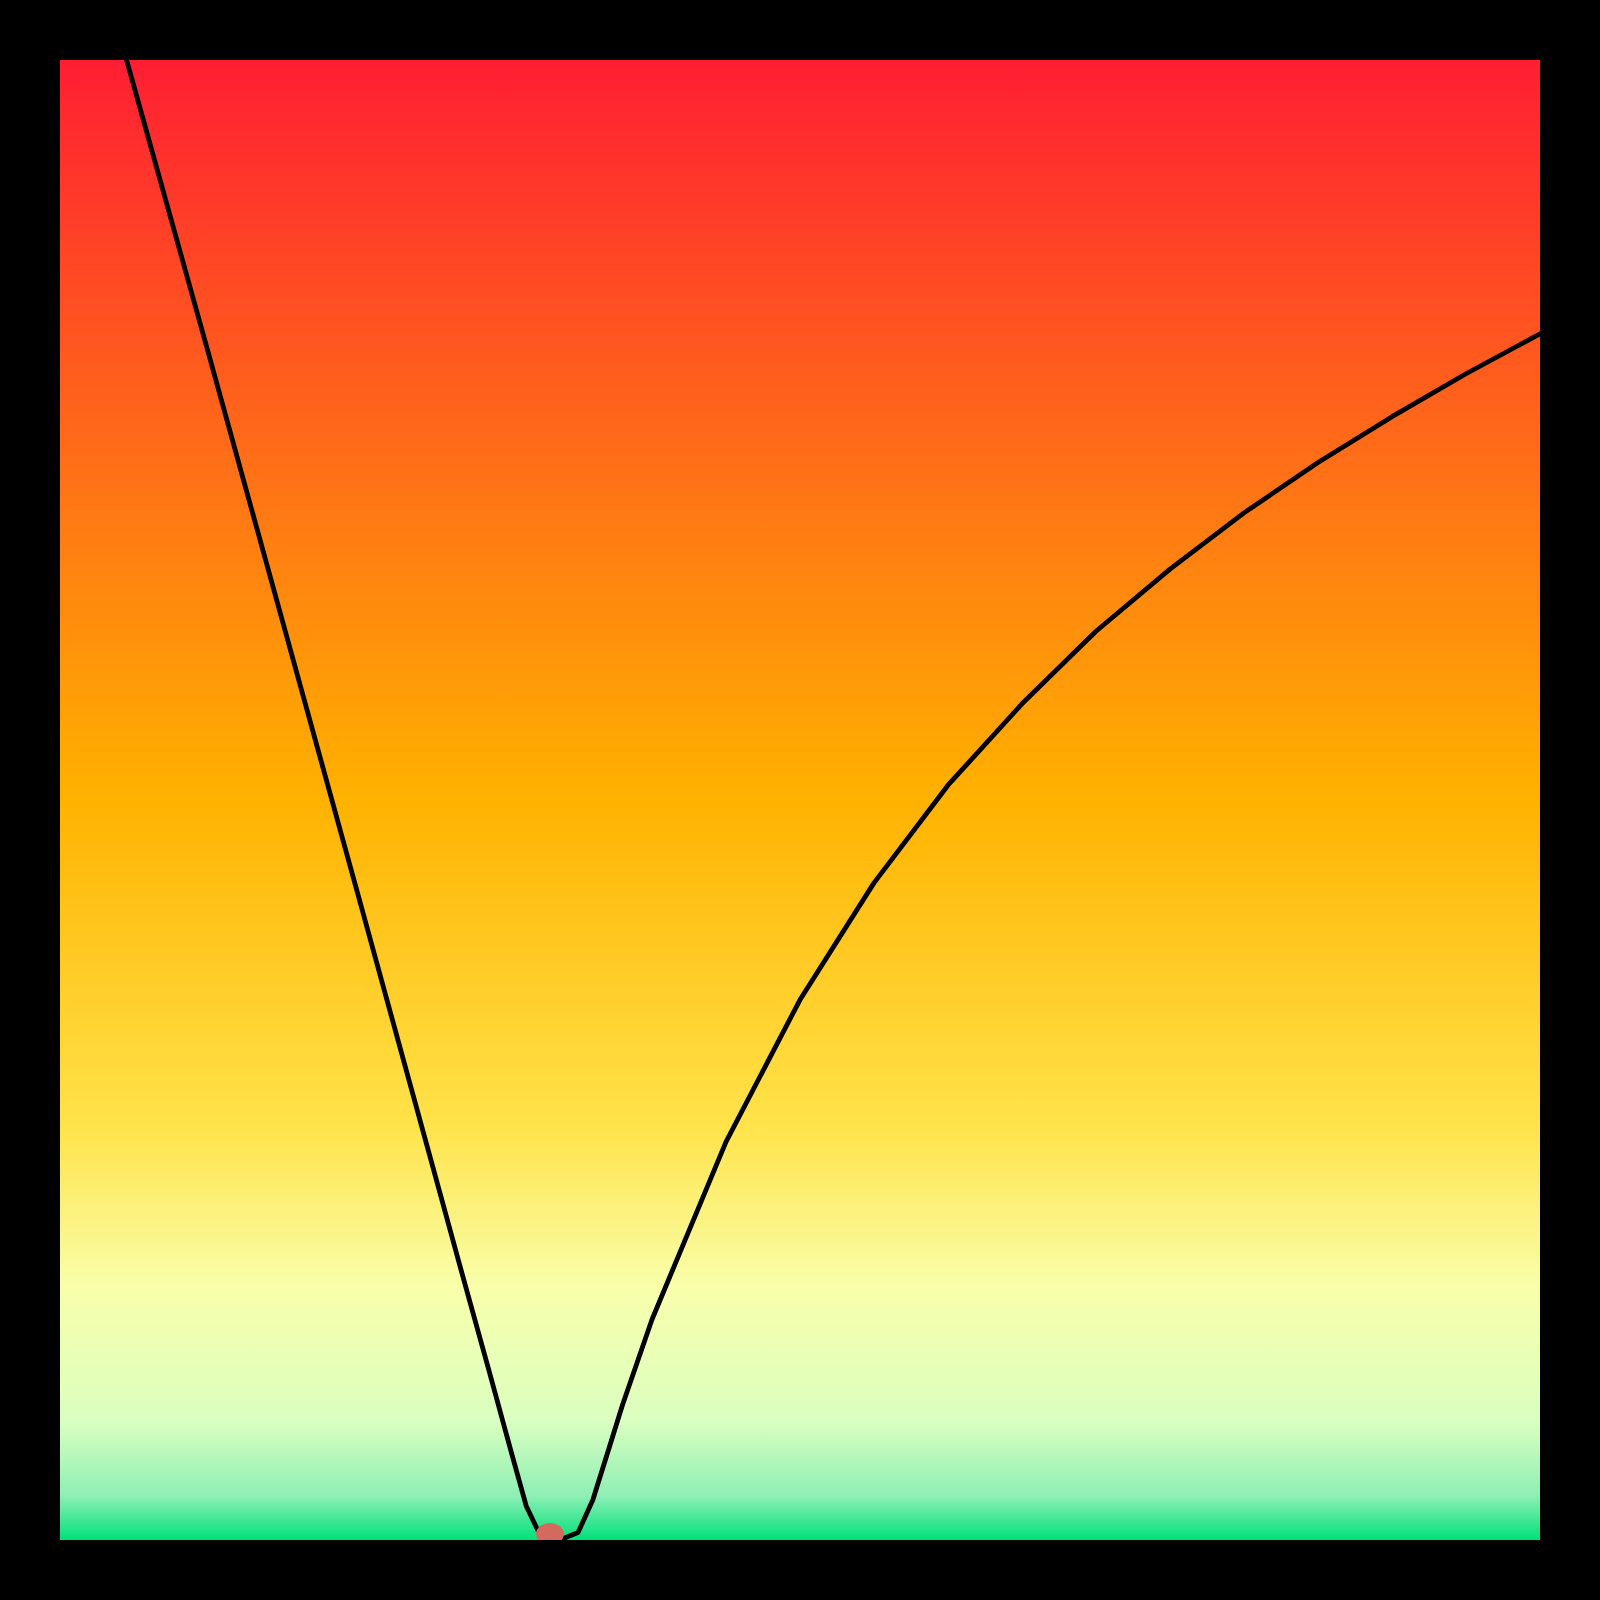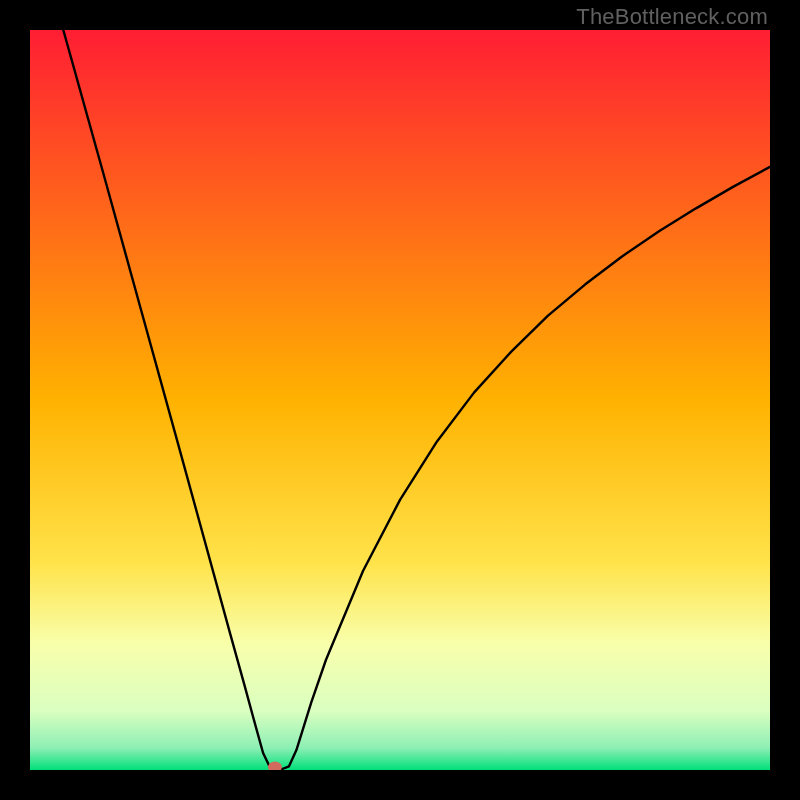--- a/index.html
+++ b/index.html
@@ -37,21 +37,20 @@
   svg.plot {
     display: block;
     width: 740px;
     height: 740px;
   }
 </style>
 </head>
 <body>
 
 <div class="page">
-  <div class="watermark">TheBottleneck.com</div>
 
   <div class="plot-outer">
     <svg class="plot" viewBox="0 0 740 740" preserveAspectRatio="none">
       <defs>
         <linearGradient id="bg-grad" x1="0" y1="0" x2="0" y2="1">
             <stop offset="0%" stop-color="#ff1e33"></stop>
             <stop offset="50%" stop-color="#ffb200"></stop>
             <stop offset="72%" stop-color="#ffe34a"></stop>
             <stop offset="83%" stop-color="#f8ffab"></stop>
             <stop offset="92%" stop-color="#daffc0"></stop>

